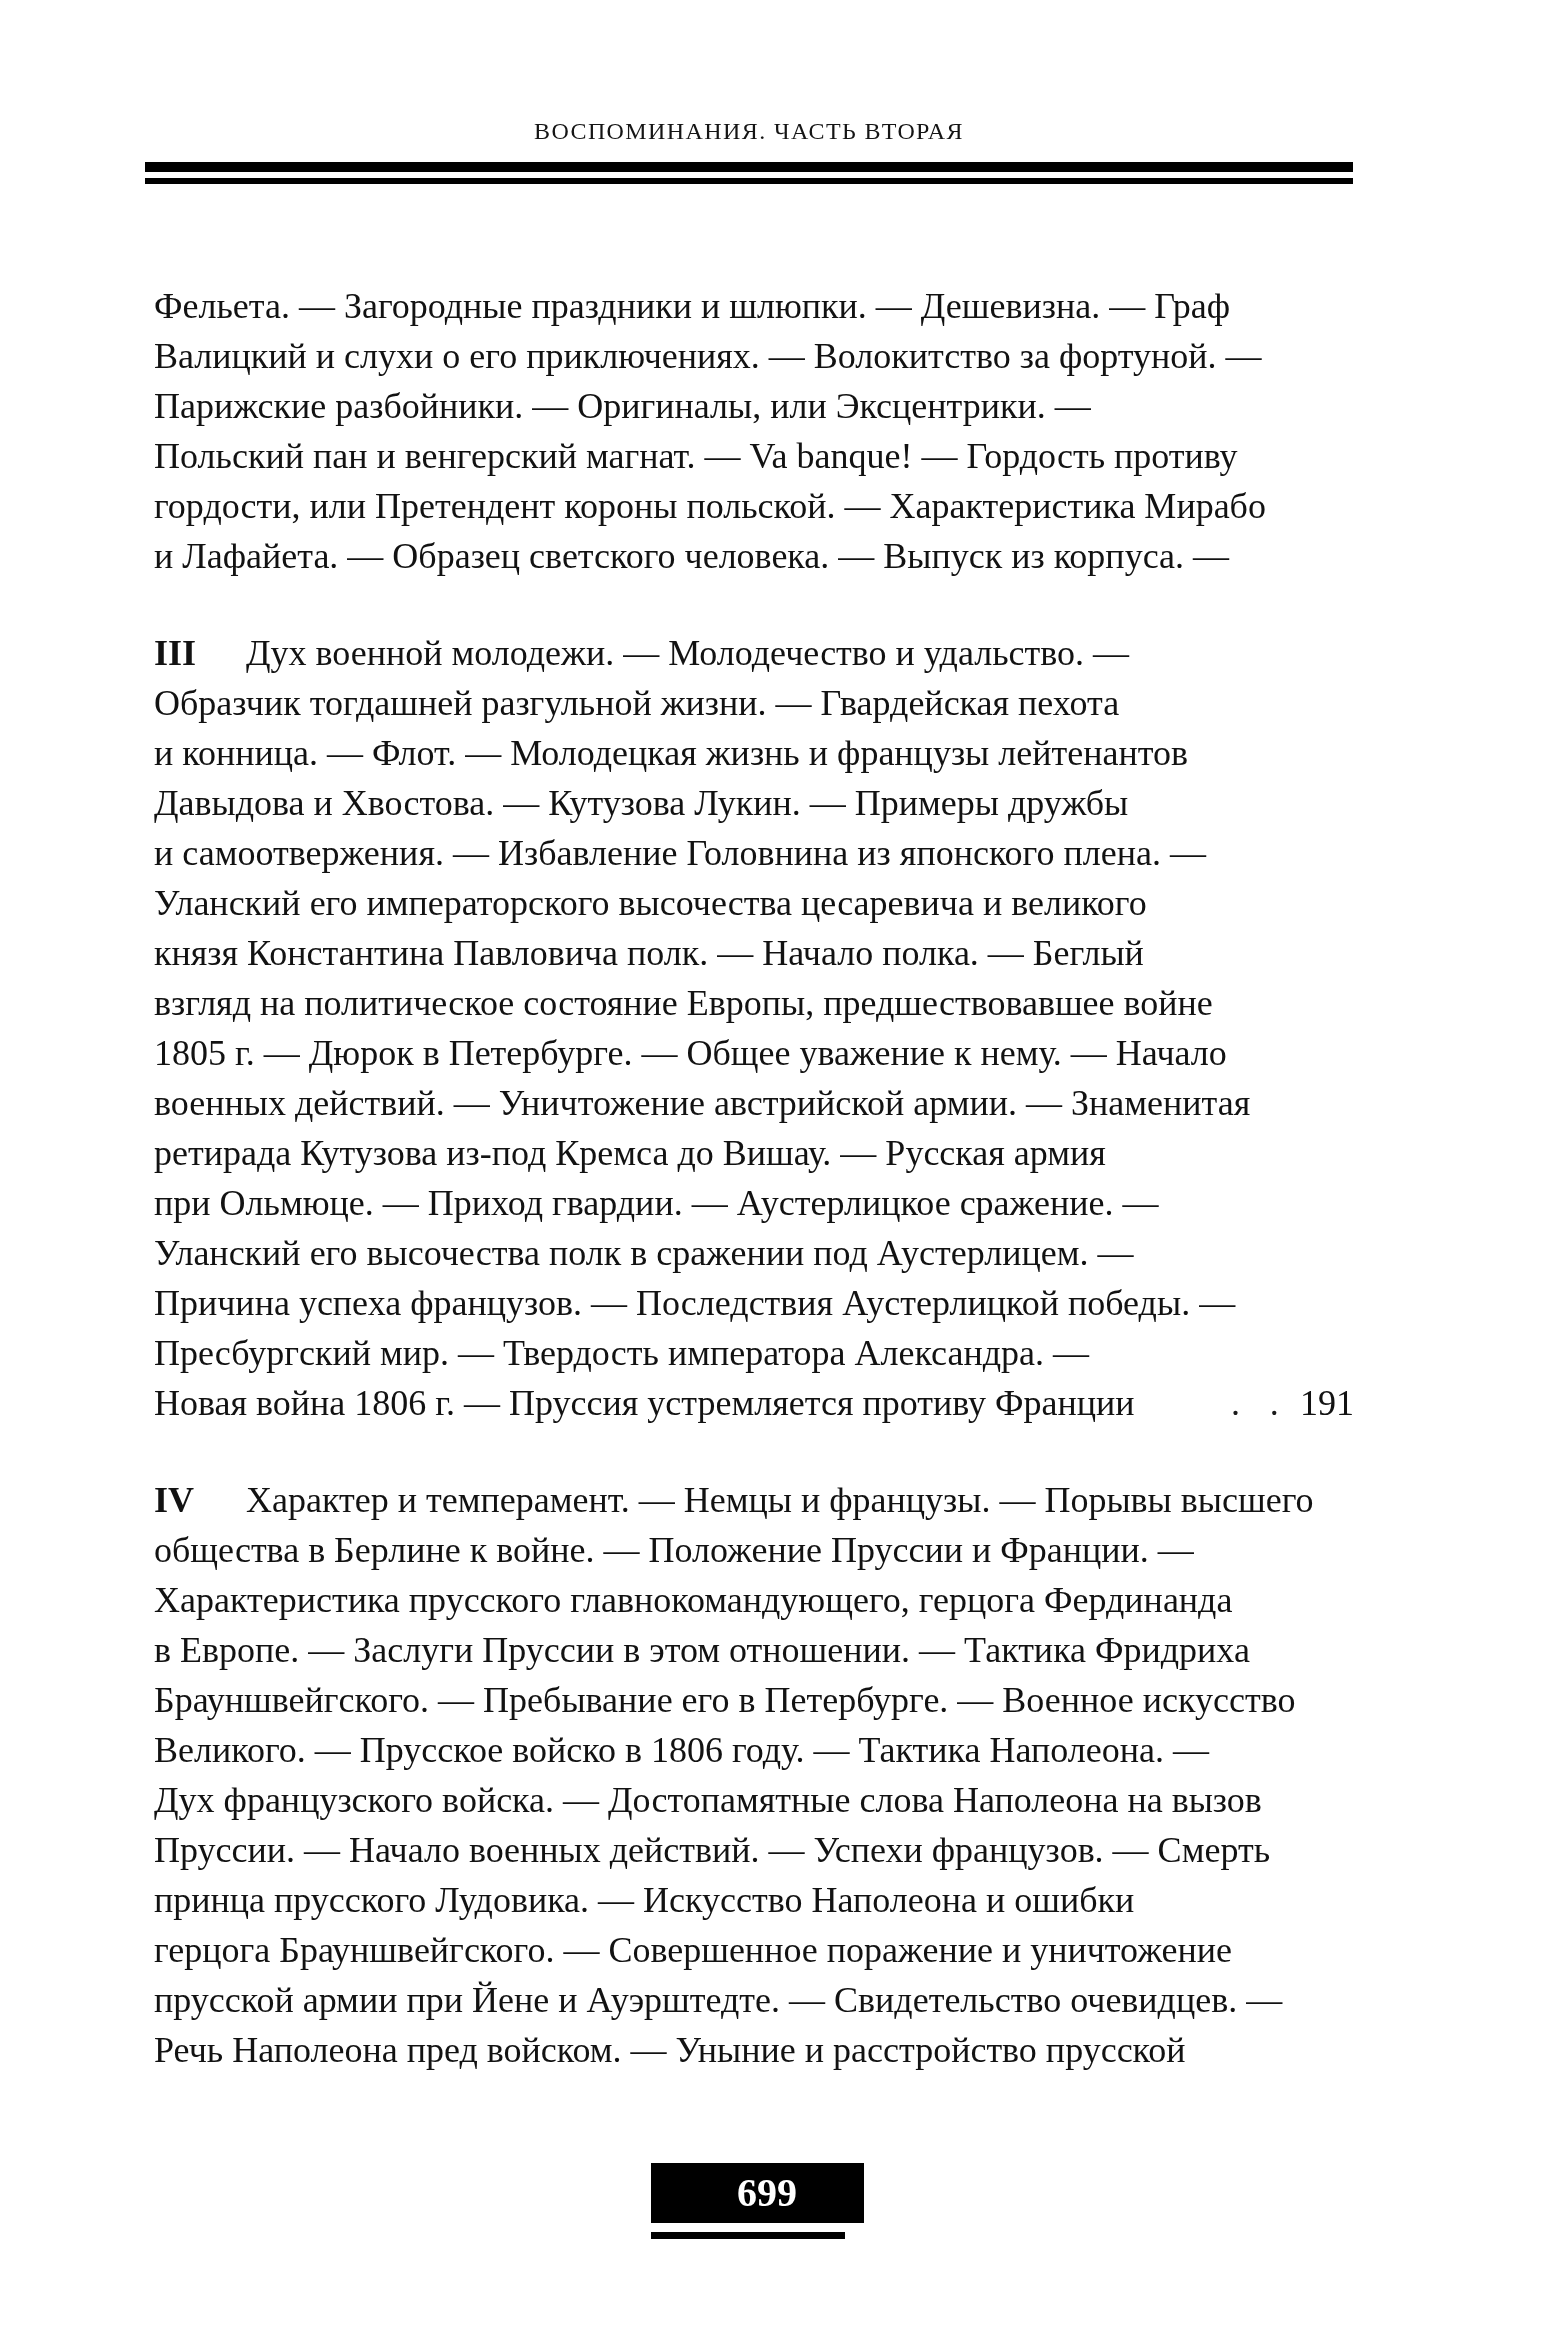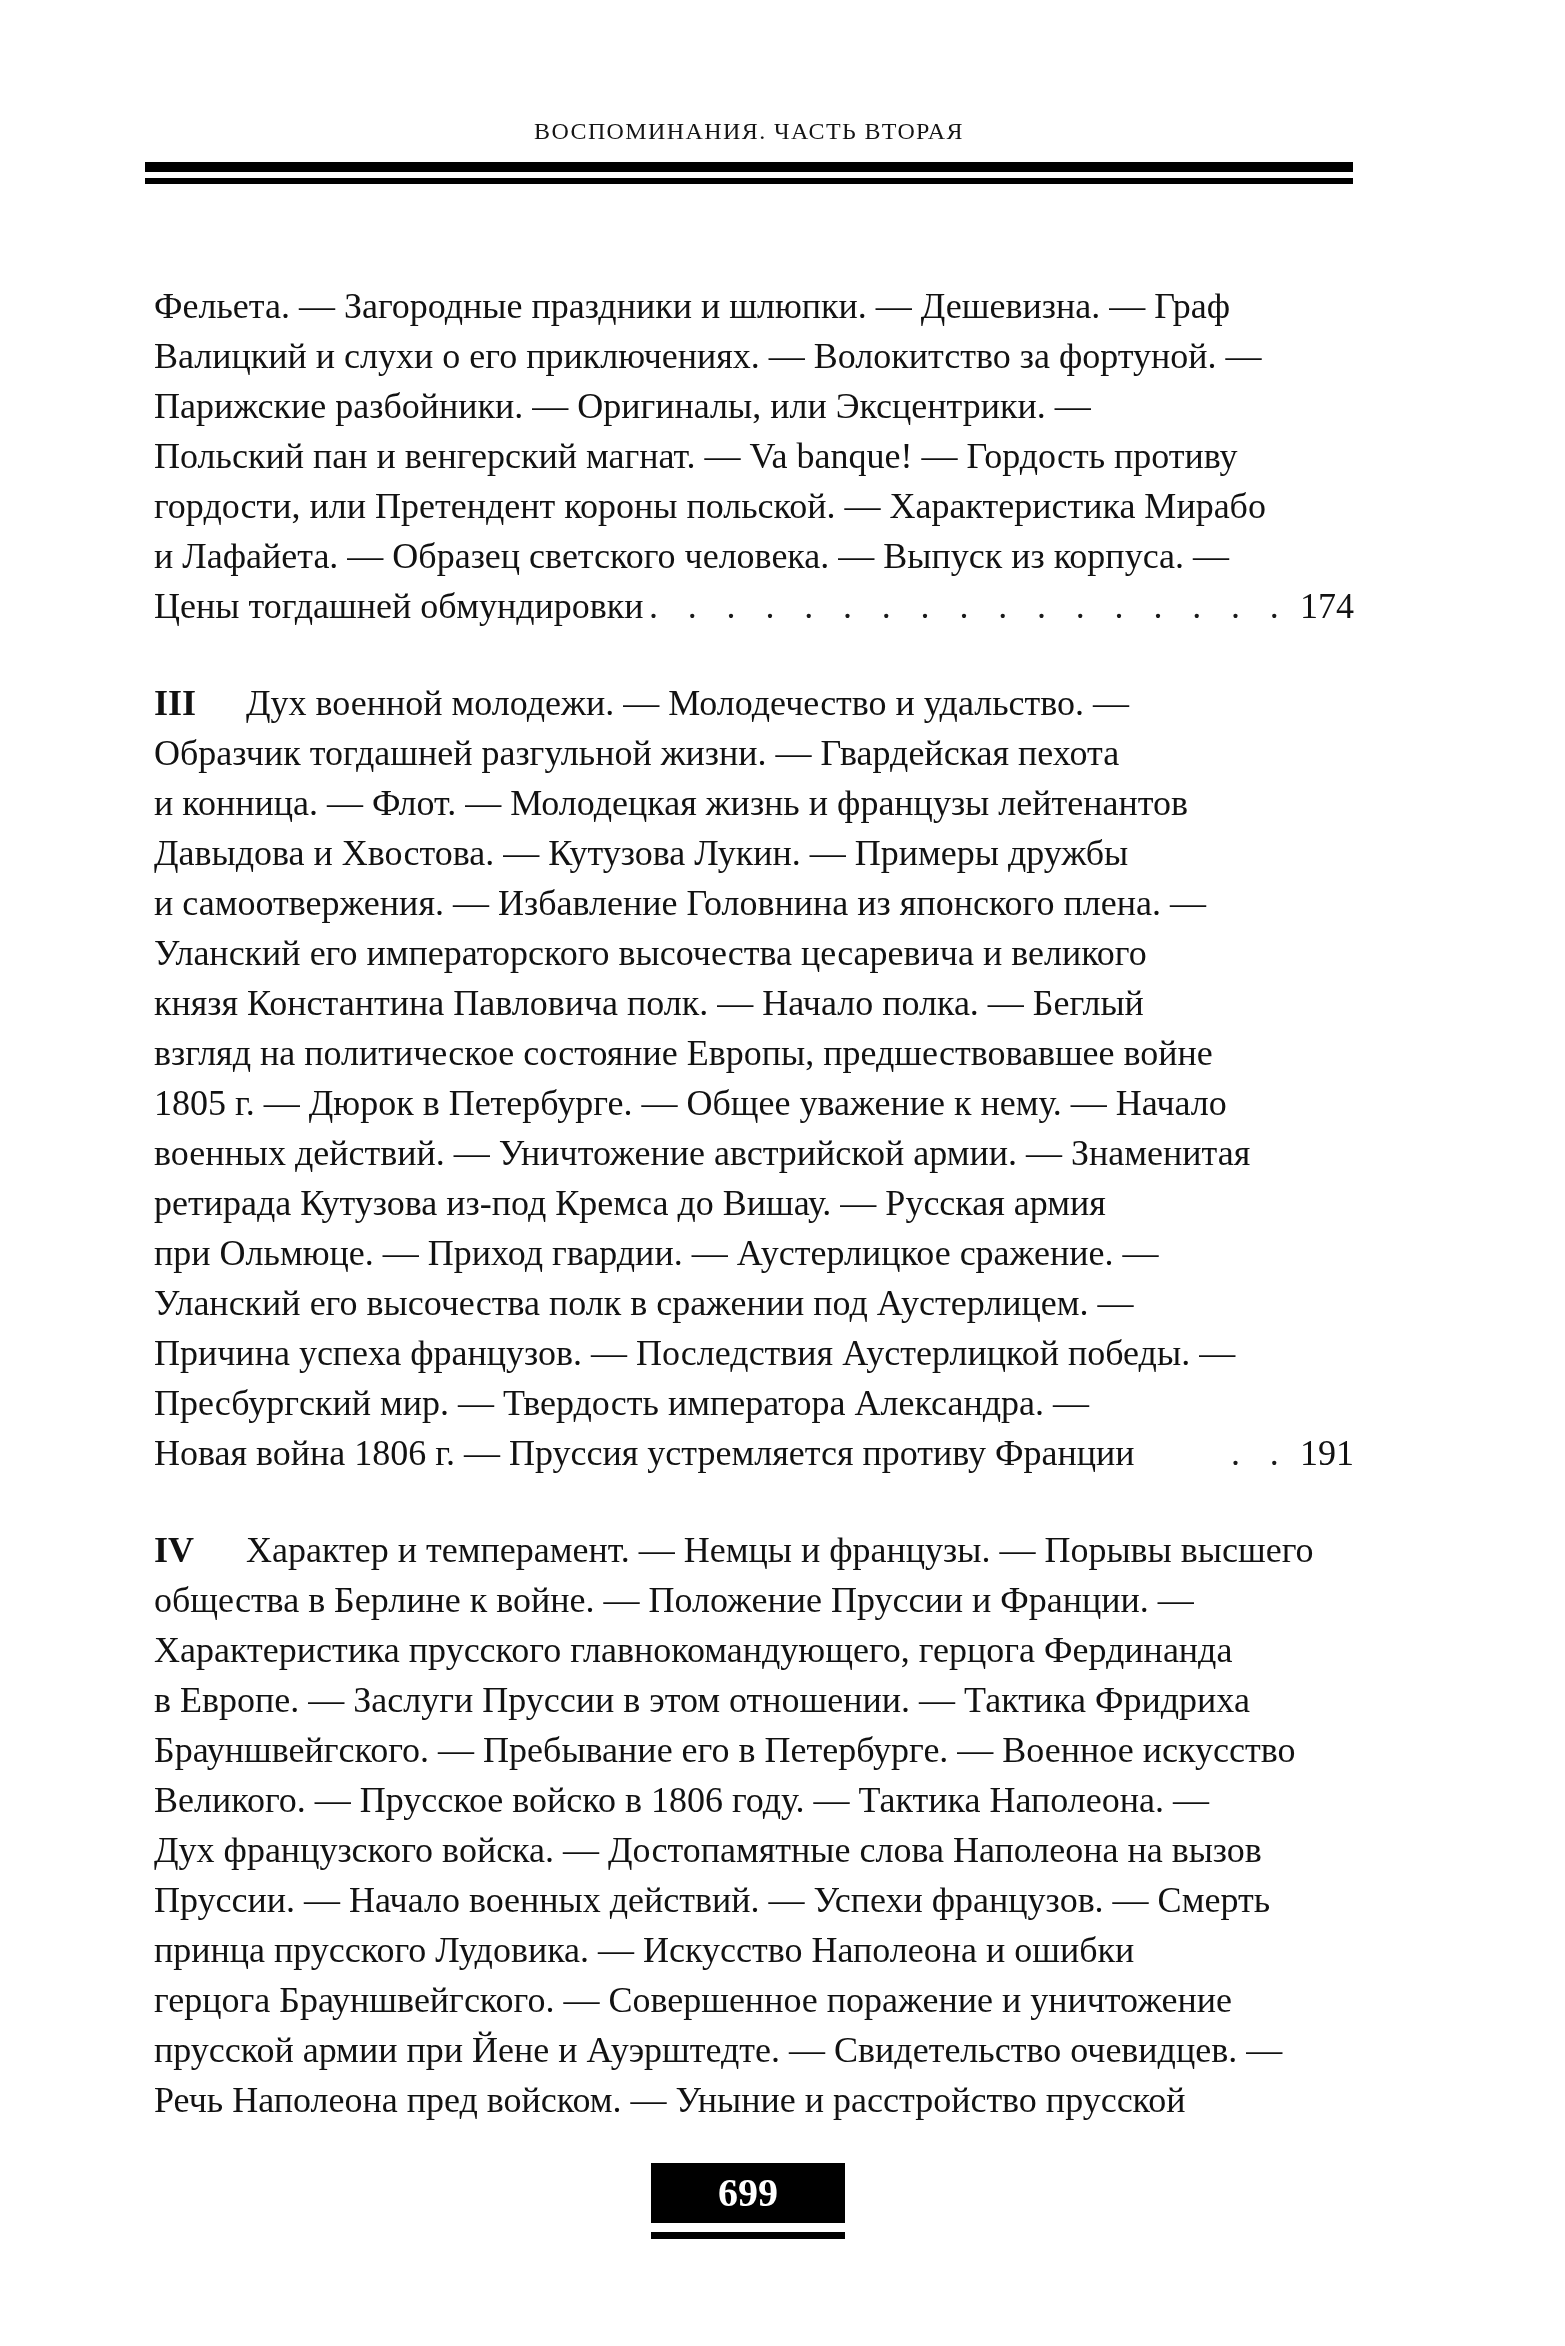--- a/index.html
+++ b/index.html
@@ -33,45 +33,40 @@
   .page-line .lt{flex:0 0 auto;}
   .spacer{flex:1 1 auto;}
   .leader{flex:0 0 auto;letter-spacing:10.4px;margin-right:3.8px;color:#1a1a1a;}
   .pageref{flex:0 0 auto;min-width:61px;text-align:right;font-variant-numeric:lining-nums;}
   .footer-box{
     position:absolute;top:2163px;left:651px;width:194px;height:60px;
     background:#000;color:#fff;
     text-align:center;line-height:60px;
     font-size:40px;font-weight:bold;
     font-variant-numeric:lining-nums;
+    padding-left:19px;
   }
   .footer-rule{position:absolute;top:2232px;left:651px;width:194px;height:6.6px;background:#000;}
 </style>
 </head>
 <body>
 
 <div class="page">
   <div class="running-head">ВОСПОМИНАНИЯ. ЧАСТЬ ВТОРАЯ</div>
   <div class="rule-thick"></div>
   <div class="rule-thin"></div>
 
   <div class="toc">
       <div class="toc-entry">
         <div class="toc-line"><span>Фельета. — Загородные праздники и шлюпки. — Дешевизна. — Граф</span></div>
         <div class="toc-line"><span>Валицкий и слухи о его приключениях. — Волокитство за фортуной. —</span></div>
         <div class="toc-line"><span>Парижские разбойники. — Оригиналы, или Эксцентрики. —</span></div>
         <div class="toc-line"><span>Польский пан и венгерский магнат. — Va banque! — Гордость противу</span></div>
         <div class="toc-line"><span>гордости, или Претендент короны польской. — Характеристика Мирабо</span></div>
         <div class="toc-line"><span>и Лафайета. — Образец светского человека. — Выпуск из корпуса. —</span></div>
-        <div class="toc-line page-line">
-          <span class="lt">Цены тогдашней обмундировки</span>
-          <span class="spacer"></span>
-          <span class="leader">. . . . . . . . . . . . . . . . .</span>
-          <span class="pageref">174</span>
-        </div>
       </div>
       <div class="toc-entry">
         <div class="toc-line"><span class="chnum">III</span><span>Дух военной молодежи. — Молодечество и удальство. —</span></div>
         <div class="toc-line"><span>Образчик тогдашней разгульной жизни. — Гвардейская пехота</span></div>
         <div class="toc-line"><span>и конница. — Флот. — Молодецкая жизнь и французы лейтенантов</span></div>
         <div class="toc-line"><span>Давыдова и Хвостова. — Кутузова Лукин. — Примеры дружбы</span></div>
         <div class="toc-line"><span>и самоотвержения. — Избавление Головнина из японского плена. —</span></div>
         <div class="toc-line"><span>Уланский его императорского высочества цесаревича и великого</span></div>
         <div class="toc-line"><span>князя Константина Павловича полк. — Начало полка. — Беглый</span></div>
         <div class="toc-line"><span>взгляд на политическое состояние Европы, предшествовавшее войне</span></div>

